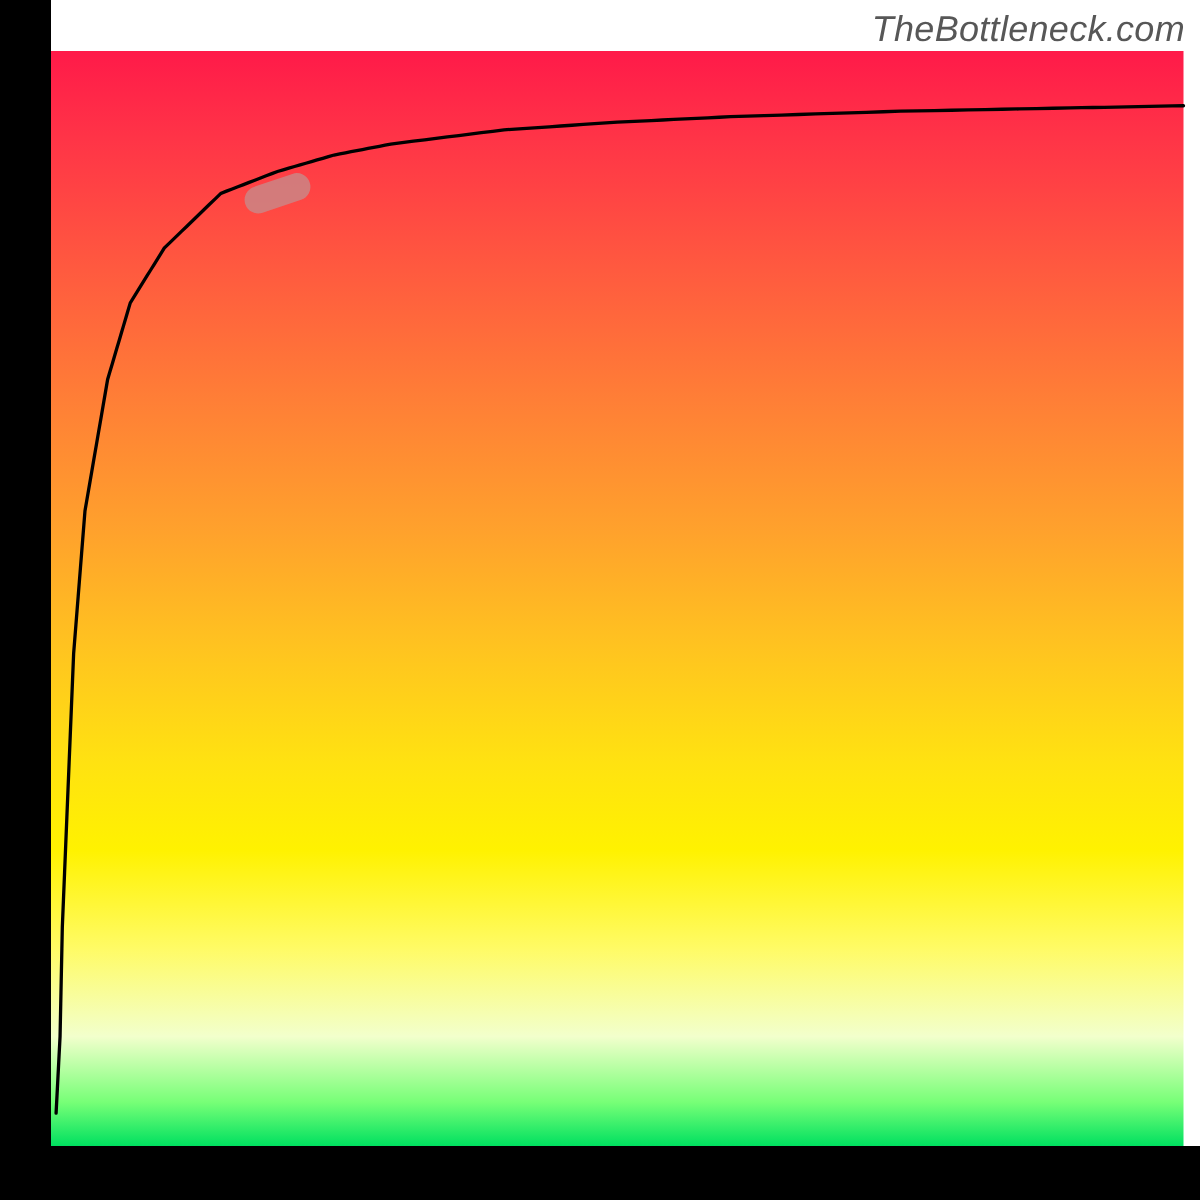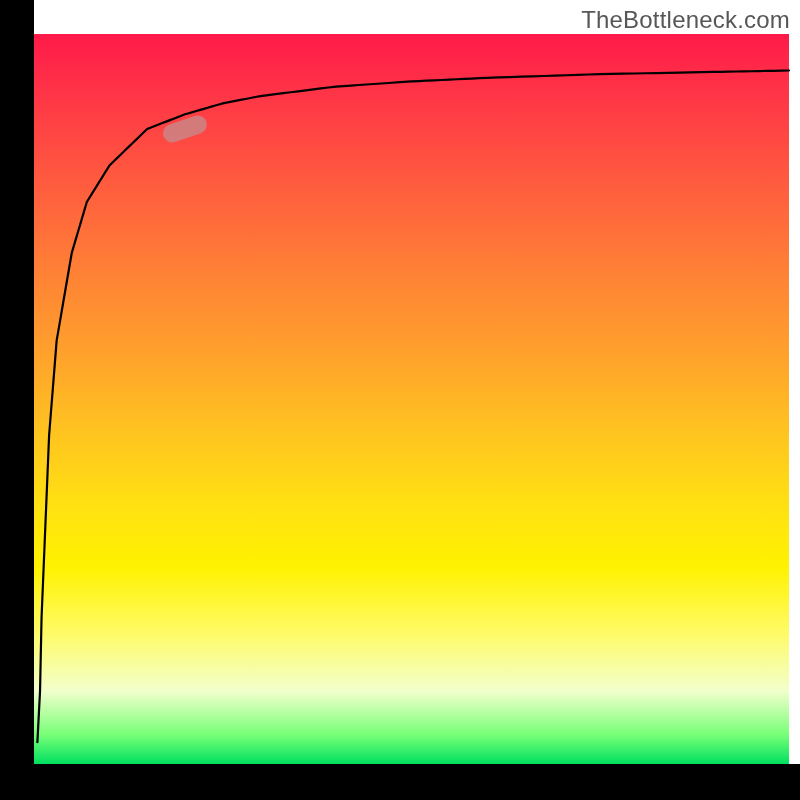--- a/index.html
+++ b/index.html
@@ -1,20 +1,21 @@
 <!DOCTYPE html>
 <html><head>
 <meta charset="utf-8">
 <style>
   * { margin: 0; padding: 0; box-sizing: border-box; }
   html, body { width: 800px; height: 800px; overflow: hidden; background: #fff; }
   .container {
     position: relative;
     width: 800px;
     height: 588px;
+    font-style: italic;
   }
   .plot-area {
     position: absolute;
     left: 34px;
     top: 34px;
     width: 755px;
     height: 730px;
     background: linear-gradient(to bottom,
       #ff1a49 0%,
       #ff3447 8%,

